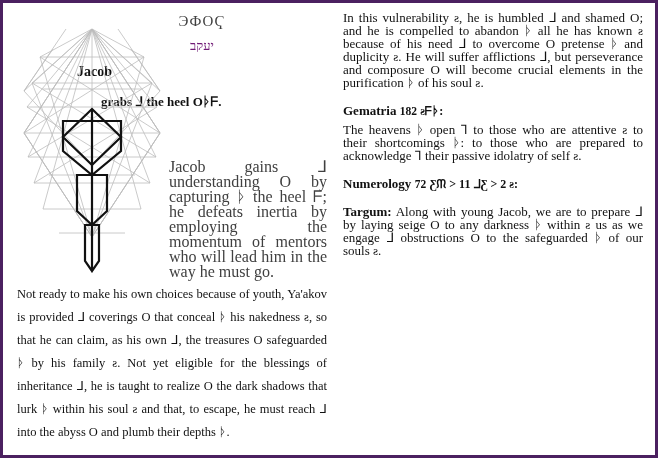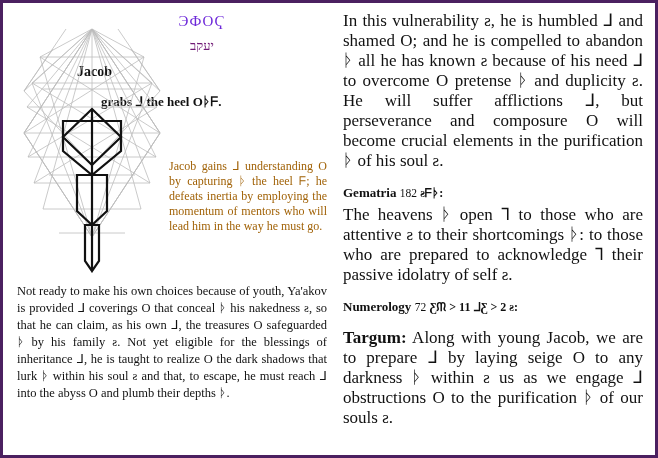--- a/index.html
+++ b/index.html
@@ -43,21 +43,21 @@
     width: 300px;
     height: 436px;
   }
 
   
   .headword {
     text-align: center;
     font-family: "Liberation Serif", serif;
     font-size: 15px;
     letter-spacing: 1px;
-    color: #6d28d9;
+    color: #404040;
     margin: 2px 0 0 0;
     padding-left: 60px;
   }
   .hebrew {
     text-align: center;
     font-size: 13px;
     color: #701a75;
     margin: 8px 0 0 0;
     padding-left: 60px;
   }
@@ -75,63 +75,63 @@
     margin: 14px 0 0 0;
     padding-left: 84px;
     font-weight: bold;
   }
 
   .para-wrap {
     position: absolute;
     left: 152px;
     top: 148px;
     width: 158px;
-    font-size: 12px;
+    font-size: 16px;
     line-height: 15px;
     text-align: justify;
-    color: #a16207;
+    color: #404040;
   }
 
   .para-bottom {
     position: absolute;
     left: 0px;
     top: 272px;
     width: 310px;
     font-size: 12.5px;
-    line-height: 17px;
+    line-height: 23px;
     text-align: justify;
     color: #111;
   }
 
   
   .figure {
     position: absolute;
     left: 2px;
     top: 14px;
     width: 146px;
     height: 252px;
   }
   .figure svg { display: block; }
 
   
   .r-para {
-    font-size: 17px;
-    line-height: 20px;
+    font-size: 13px;
+    line-height: 13px;
     text-align: justify;
     color: #111;
     margin: 0 0 14px 0;
   }
   .r-head {
     font-size: 13px;
     font-weight: bold;
     color: #111;
     margin: 0 0 4px 0;
   }
   .r-head .num {
-    font-weight: normal;
+    font-weight: bold;
     font-size: 11.5px;
   }
   .r-head .glyphs {
     font-weight: bold;
     font-size: 12px;
   }
   .r-block { margin: 0 0 13px 0; }
   .r-block:last-child { margin-bottom: 0; }
   .r-inline-head {
     font-weight: bold;
@@ -245,18 +245,18 @@
 
       <div class="r-block">
         <div class="r-head">
           <span>Numerology</span>
           <span class="num">72</span>
           <span class="glyphs">Ƹᙏ &gt; 11 ᒧƸ &gt; 2 ƨ:</span>
         </div>
       </div>
 
       <div class="r-block">
-        <p class="r-para"><span class="r-inline-head">Targum:</span> <span>Along with young Jacob, we are to prepare ᒧ by laying seige O to any darkness ᚦ within ƨ us as we engage ᒧ obstructions O to the purification ᚦ of our souls ƨ.</span></p>
+        <p class="r-para"><span class="r-inline-head">Targum:</span> <span>Along with young Jacob, we are to prepare ᒧ by laying seige O to any darkness ᚦ within ƨ us as we engage ᒧ obstructions O to the safeguarded ᚦ of our souls ƨ.</span></p>
       </div>
     </div>
 
   </div>
 </div>
 
 </body></html>

